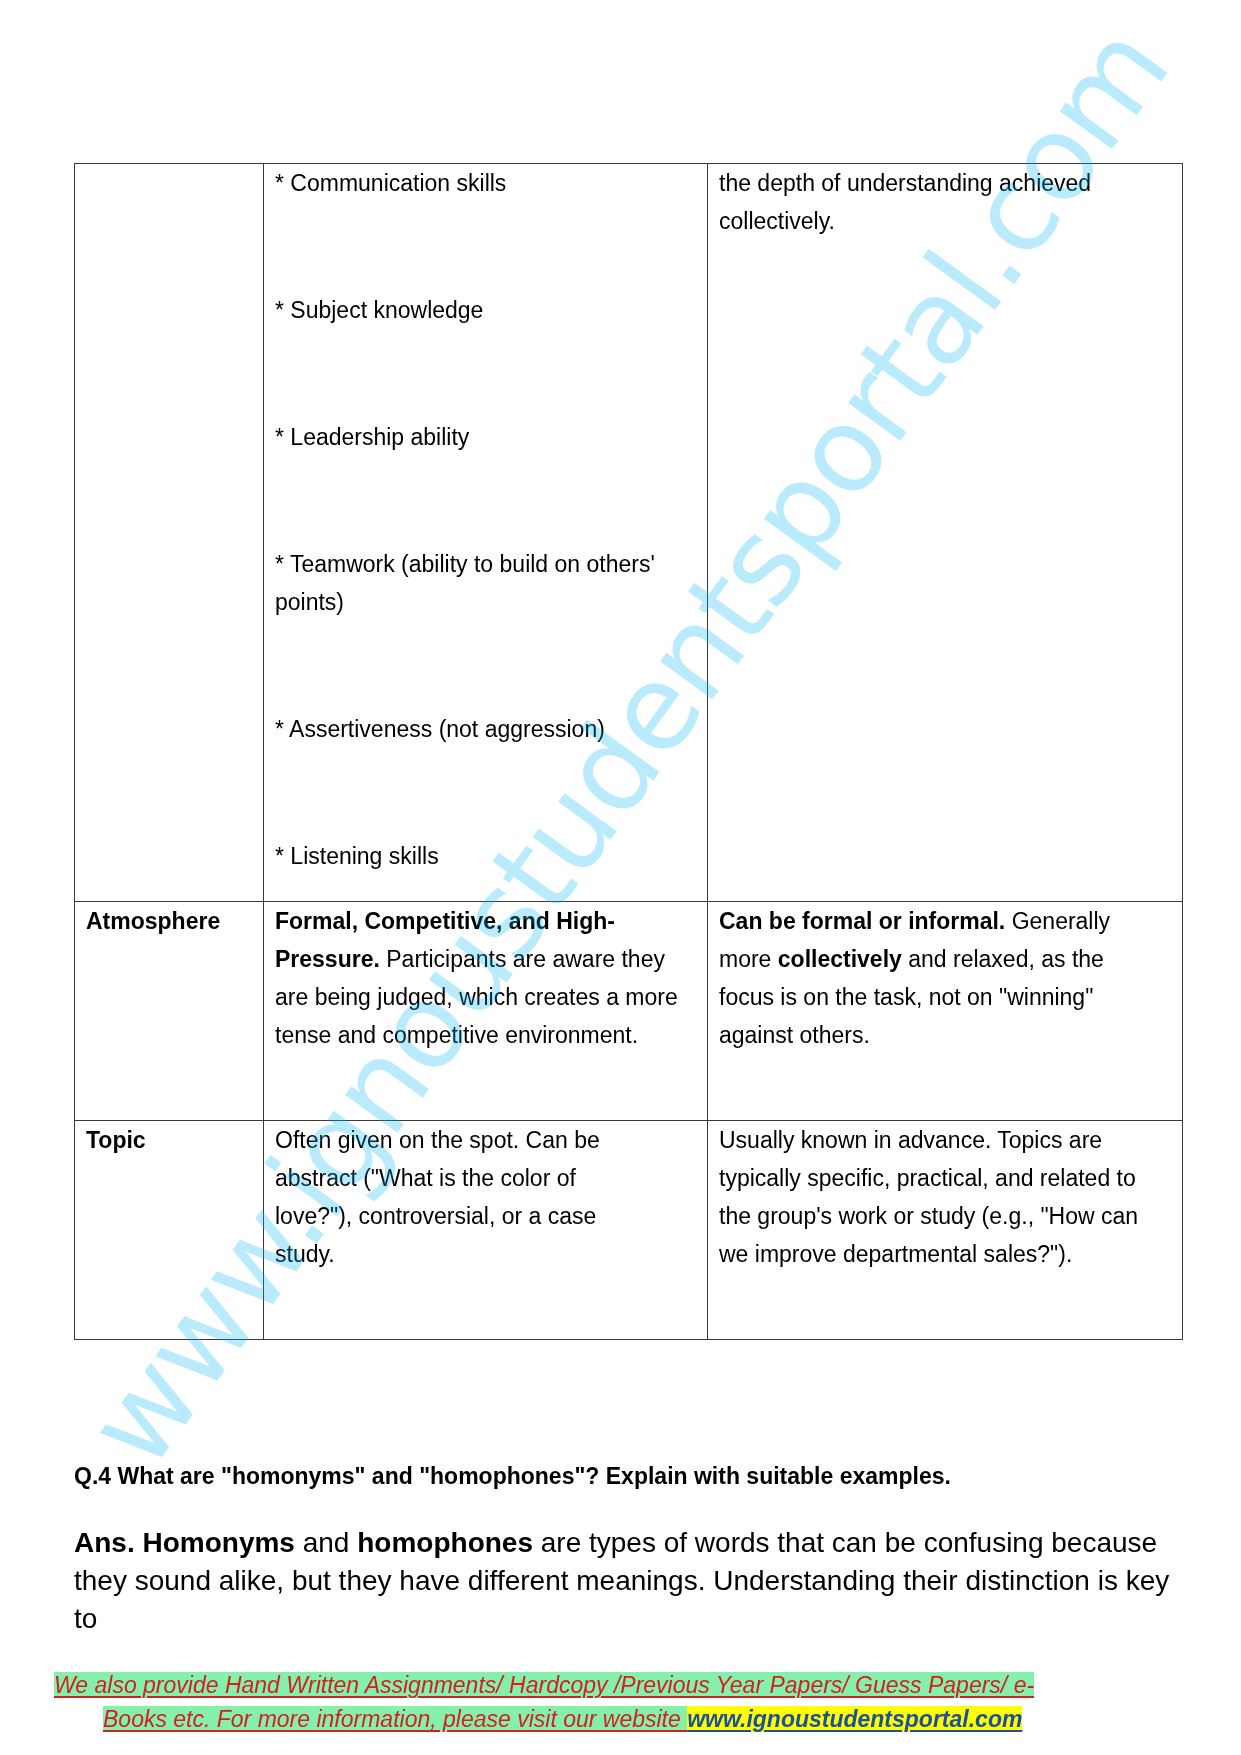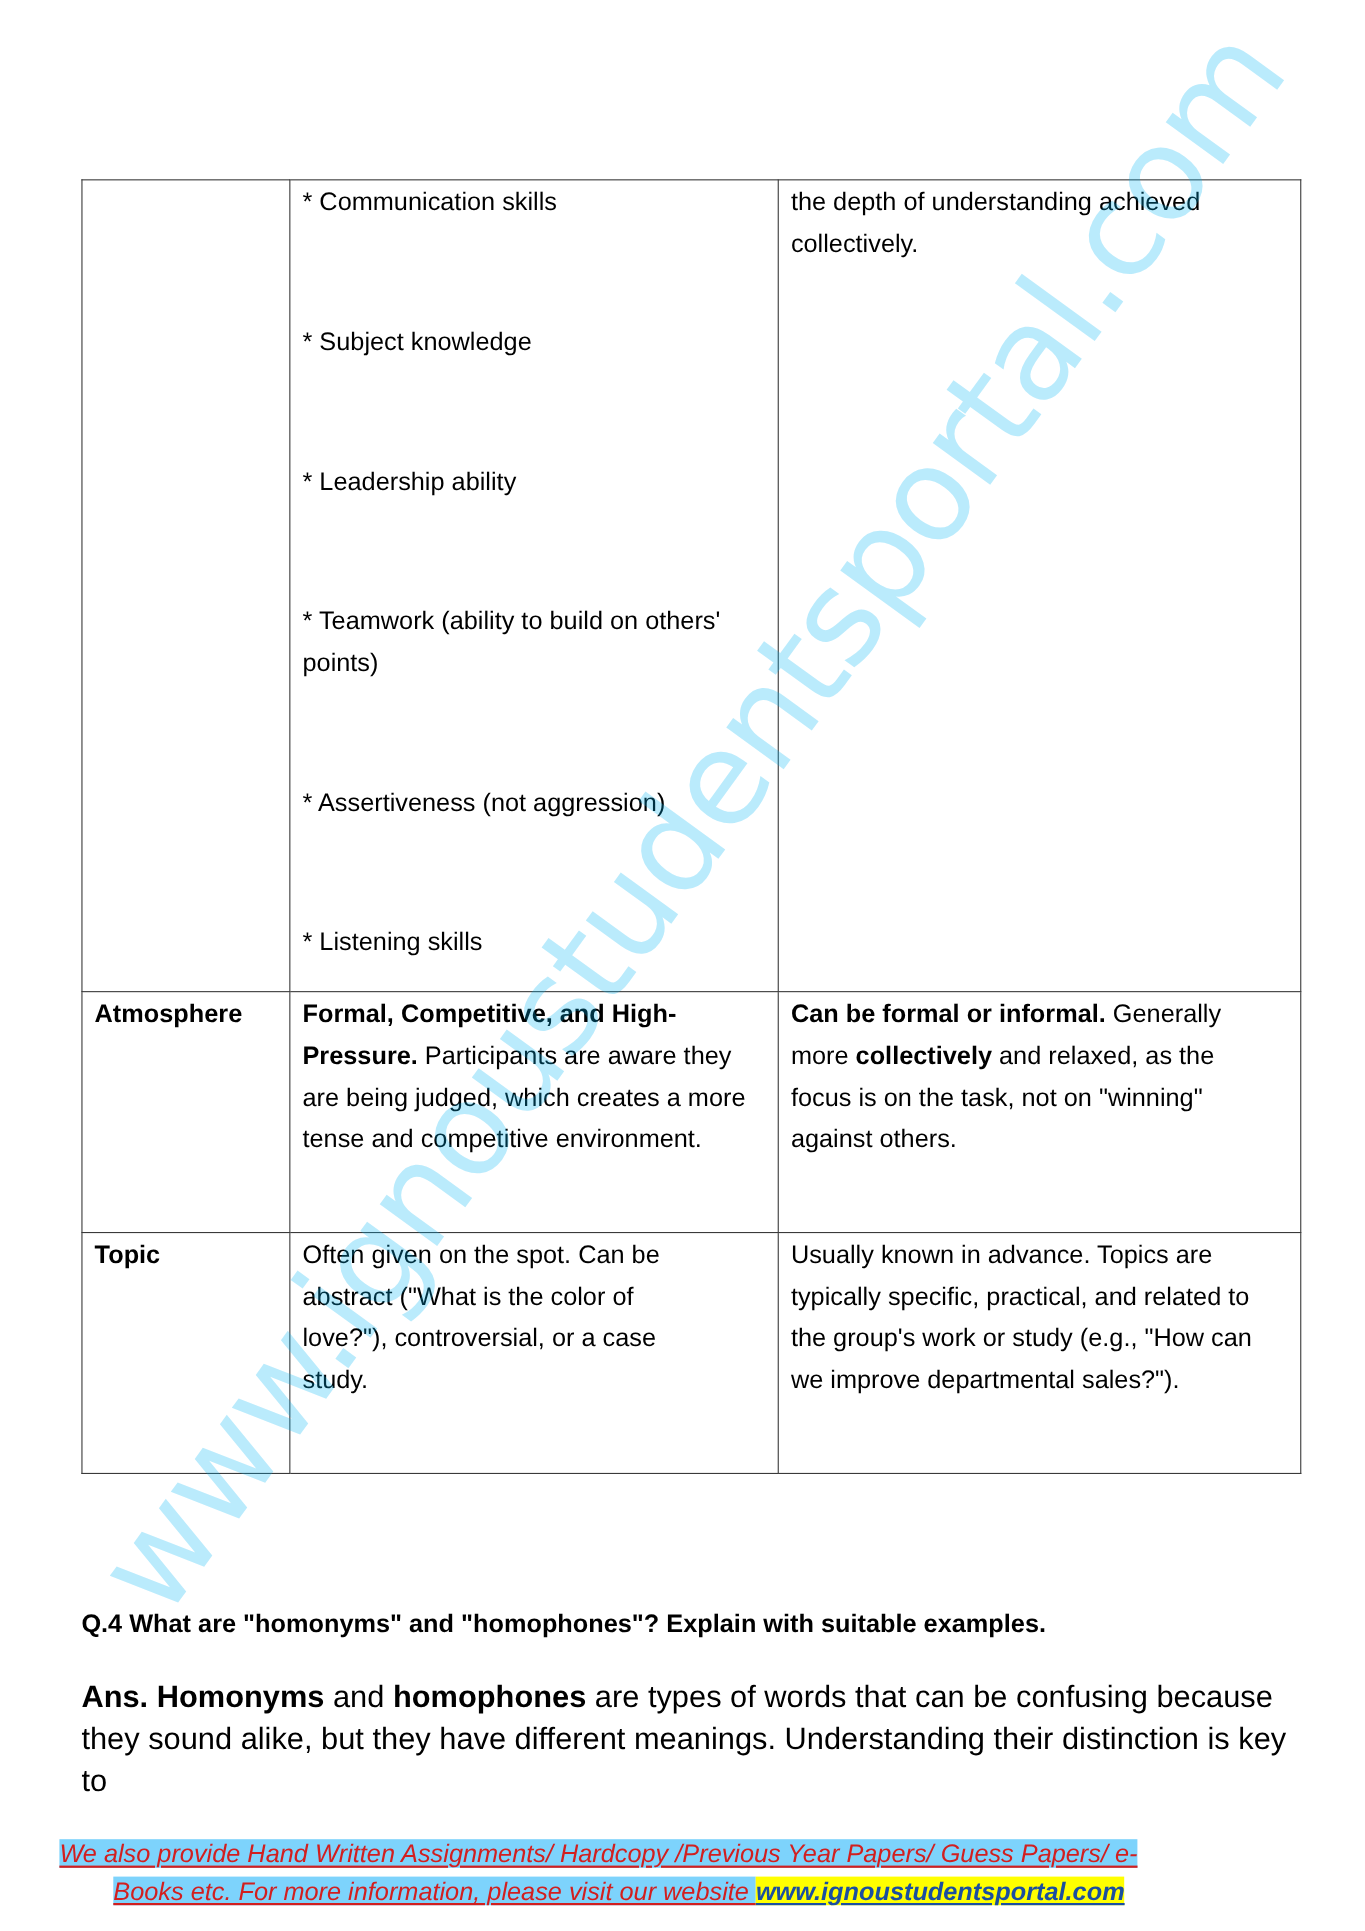--- a/index.html
+++ b/index.html
@@ -91,21 +91,21 @@
       font-style: italic;
       line-height: 34px;
     }
     .footer-promo .line {
       display: block;
       white-space: nowrap;
     }
     .footer-promo .line1 { padding-left: 54px; }
     .footer-promo .line2 { padding-left: 103px; }
     .hl {
-      background: #7dd3fc;
+      background: #86efac;
       color: #d21f1f;
       text-decoration: underline;
       text-decoration-color: #d21f1f;
       text-decoration-thickness: 2px;
       text-underline-offset: 3px;
       text-align: right;
     }
     .hl-link {
       background: #ffff00;
       color: #1b4fa0;

